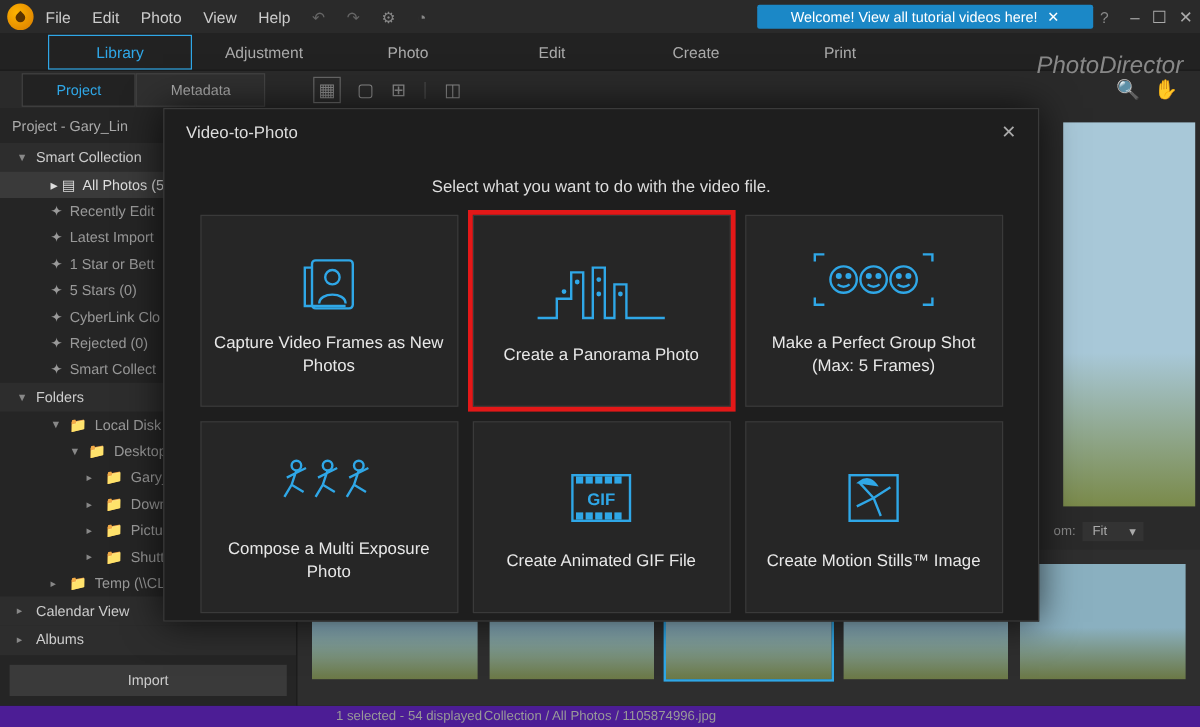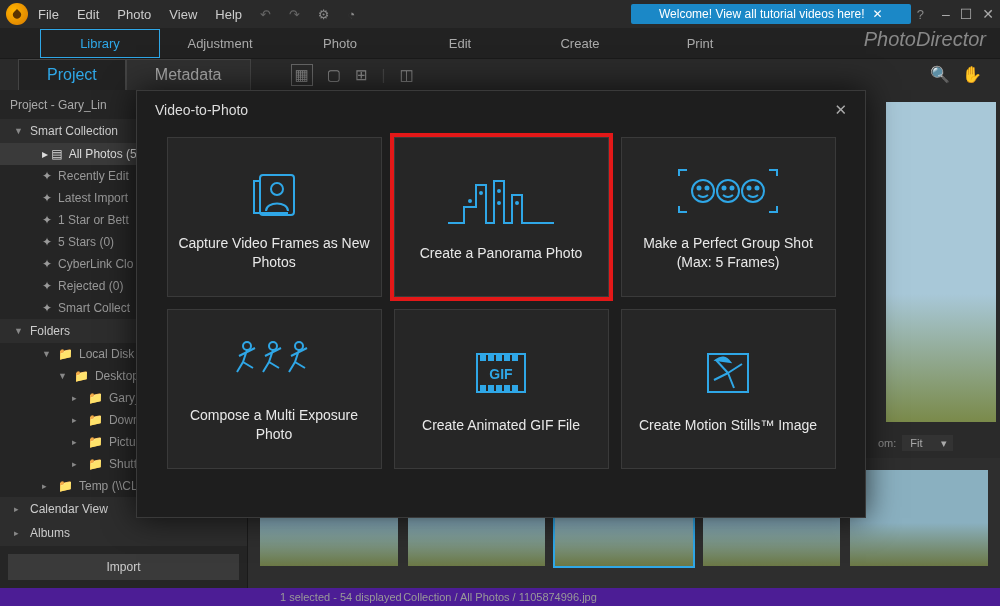--- a/index.html
+++ b/index.html
@@ -5,27 +5,27 @@
   * { box-sizing: border-box; margin: 0; padding: 0; font-family: "Segoe UI", Arial, sans-serif; }
   body { width: 1000px; height: 606px; background: #1a1a1a; color: #aaa; font-size: 13px; overflow: hidden; position: relative; }
   .titlebar { height: 28px; display: flex; align-items: center; padding: 0 6px; background: #2a2a2a; }
   .logo { width: 22px; height: 22px; border-radius: 50%; background: radial-gradient(circle at 35% 35%, #ffb300, #d87b00); margin-right: 10px; display:flex;align-items:center;justify-content:center;}
   .menu { display: flex; gap: 18px; color: #ccc; font-size: 13px; }
   .menu span { cursor: default; }
   .titlebar-right { margin-left: auto; display: flex; align-items: center; gap: 6px; }
   .tip-bubble { background: #1b88c7; color: #fff; padding: 3px 28px; font-size: 12px; border-radius: 2px; display:flex;align-items:center;gap:8px;}
   .tip-bubble .x { cursor:pointer; }
   .win-icons { display: flex; gap: 10px; margin-left: 12px; color: #aaa; font-size: 14px;}
-  .branding { position:absolute; top:28px; right:14px; color:#888; font-size:20px; font-weight:300; font-style:italic; }
+  .branding { position:absolute; top:44px; right:14px; color:#888; font-size:20px; font-weight:300; font-style:italic; }
   .tabs-row { height: 30px; display:flex; align-items:center; background:#222; padding-left:40px;}
   .tab-main { width:120px; text-align:center; padding:6px 0; color:#2fa7e7; }
   .tab-main.inactive { color:#aaa; }
   .toolbar-row { height:32px; background:#2a2a2a; display:flex; align-items:center; border-top:1px solid #1a1a1a; }
   .mini-tabs { display:flex; margin-left:18px; }
-  .mini-tab { padding:6px 28px; color:#aaa; border:1px solid #444; background:#303030; font-size:16px;}
+  .mini-tab { padding:6px 28px; color:#aaa; border:1px solid #444; background:#303030; font-size:12px;}
   .mini-tab.active { color:#2fa7e7; background:#222; }
   .view-icons { display:flex; gap:14px; margin-left:20px; color:#888; font-size:15px; align-items:center;}
   .toolbar-right { margin-left:auto; display:flex; gap:12px; padding-right:18px; color:#888; font-size:16px;}
   .app-body { display:flex; height:calc(606px - 28px - 30px - 32px - 18px); }
   .sidebar { width:248px; background:#252525; overflow:hidden; display:flex; flex-direction:column; border-right:1px solid #1a1a1a;justify-content:space-between;}
   .sidebar-title { padding:6px 10px; color:#aaa; font-size:12px; display:flex; align-items:center; }
   .sidebar-title .plus { margin-left:auto; color:#888; }
   .tree { flex:1; overflow:hidden; font-size:12px; }
   .tree-header { padding:5px 14px; color:#ccc; display:flex; align-items:center; gap:6px; background:#2d2d2d;}
   .tree-item { padding:4px 0 4px 42px; color:#999; display:flex; align-items:center; gap:6px; white-space:nowrap; overflow:hidden; }
@@ -223,20 +223,21 @@
 <div class="statusbar">
   <span>1 selected - 54 displayed</span>
   <span class="center">Collection / All Photos / 1105874996.jpg</span>
 </div>
 
 <div class="modal-backdrop">
   <div class="modal-title">
     <span>Video-to-Photo</span>
     <span class="close">✕</span>
   </div>
+  <div class="modal-sub">Select what you want to do with the video file.</div>
   <div class="modal-grid">
 
     <div class="card">
       <div class="card-icon">
         <svg width="60" height="56" viewBox="0 0 60 56" fill="none" stroke="#2fa7e7" stroke-width="2">
           <rect x="16" y="12" width="34" height="40" rx="3"></rect>
           <path d="M16 18 L10 18 L10 50 L44 50"></path>
           <circle cx="33" cy="26" r="6"></circle>
           <path d="M22 48 C22 38 44 38 44 48"></path>
         </svg>

